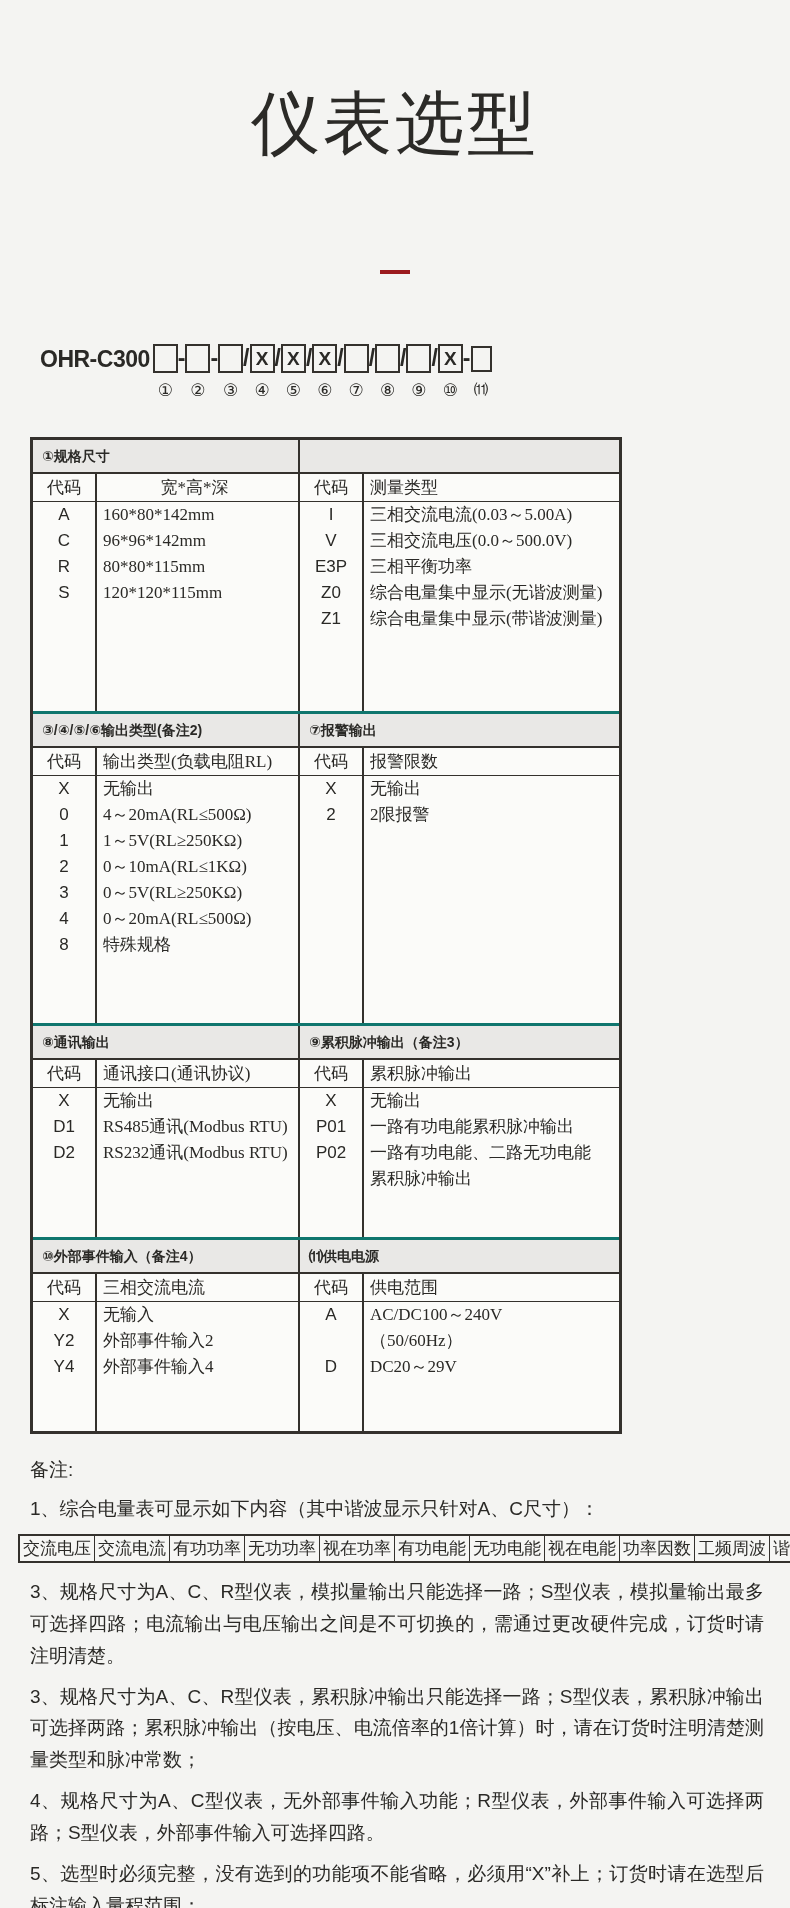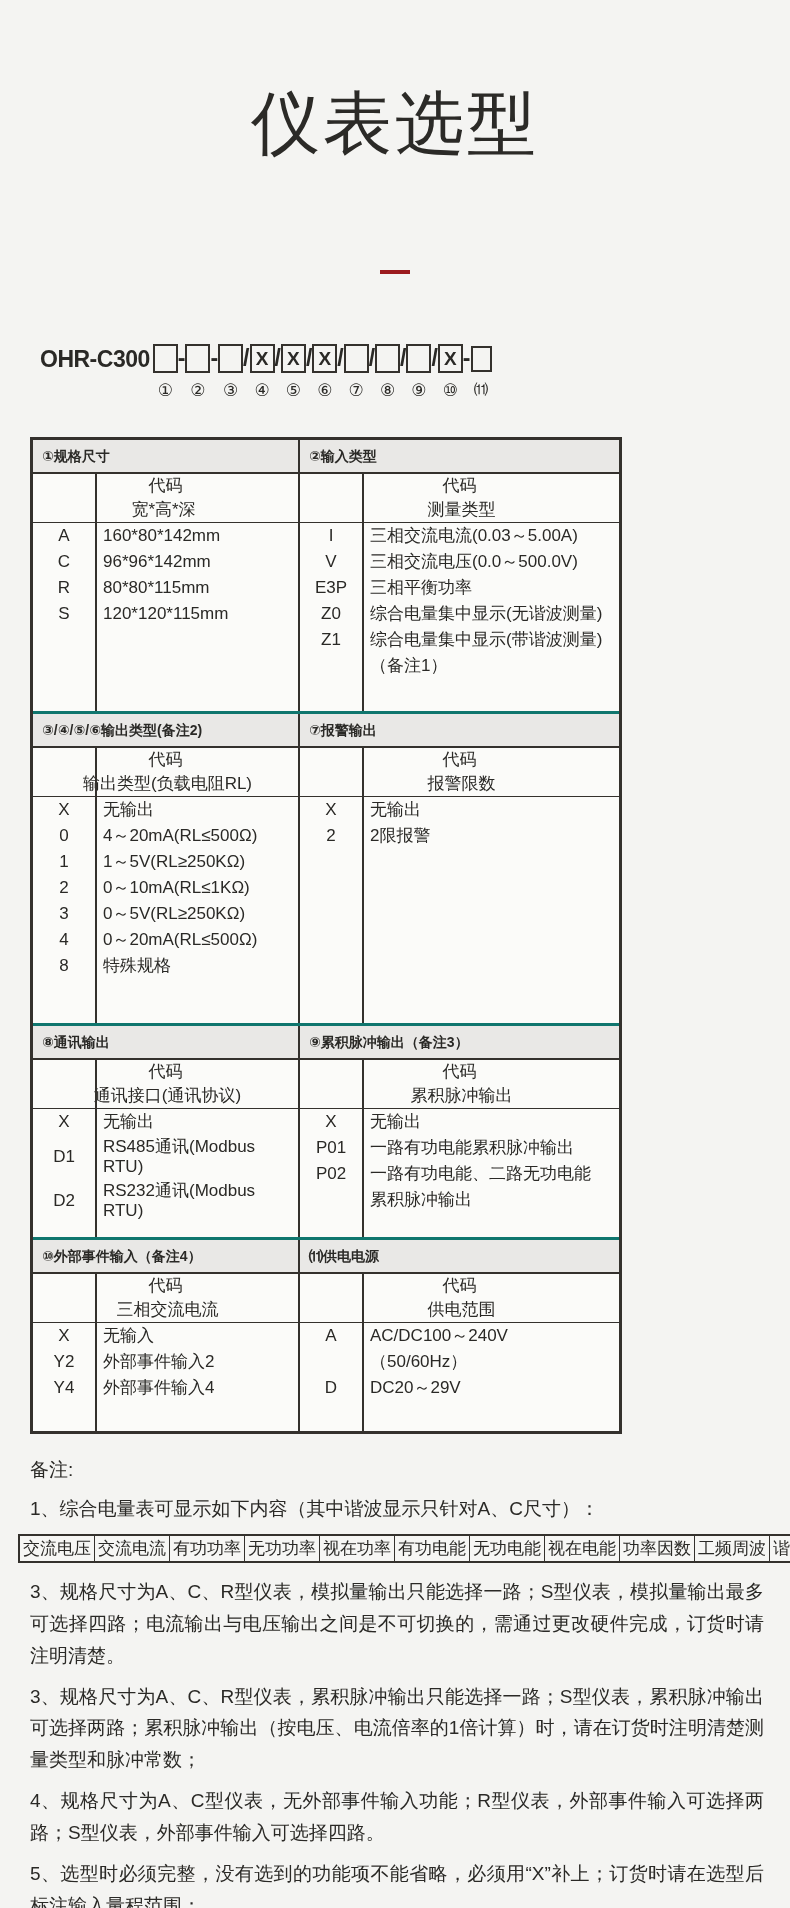--- a/index.html
+++ b/index.html
@@ -43,23 +43,23 @@
   .band-body{display:flex;align-items:stretch;}
   .half{position:relative;}
   .half::before{content:"";position:absolute;left:62px;top:0;bottom:0;width:1.5px;background:#34312d;}
   .half.left{width:267px;border-right:2px solid #34312d;flex:none;}
   .half.right{flex:1;}
   .band-1 .band-body{min-height:237px;}
   .band-2 .band-body{min-height:275px;}
   .band-3 .band-body{min-height:177px;}
   .band-4 .band-body{min-height:157px;}
   .subrow,.trow{display:flex;align-items:center;min-height:26px;font-size:17px;line-height:20px;}
-  .subrow{min-height:28px;border-bottom:1.5px solid #34312d;flex-direction:column;}
+  .subrow{min-height:28px;border-bottom:1.5px solid #34312d;}
   .ccell{width:62px;flex:none;text-align:center;padding:2px 2px;}
-  .dcell2{flex:1;text-align:left;padding:2px 4px 2px 8px;}
+  .dcell2{flex:1;text-align:left;padding:2px 4px 2px 8px;font-family:Liberation Serif, serif;}
   .band-1 .half.left .subrow .dcell2{text-align:center;padding-left:0;}
 
   
   .notes{margin:20px 26px 0 30px;font-size:19px;line-height:1.68;color:#2a2926;}
   .notes-label{margin-bottom:7px;}
   .note{margin-bottom:9px;text-align:justify;}
   .display-table{display:flex;width:max-content;border:2.5px solid #34312d;margin:2px 0 13px -12px;background:#f6f6f4;}
   .display-cell{border-left:1.5px solid #34312d;padding:5px 3px;font-size:17px;line-height:15px;white-space:nowrap;}
   .display-cell:first-child{border-left:none;}
 </style>
@@ -126,21 +126,20 @@
       <div class="box"></div>
       <div class="seg-label">⑾</div>
     </div>
   </div>
 
 <div class="maintable">
 
 <div class="band band-1">
       <div class="band-headers">
         <div class="sec-header left">①规格尺寸</div>
-        <div class="sec-header right">②输入类型</div>
       </div>
       <div class="band-body">
         <div class="half left">
           <div class="subrow">
             <span class="ccell">代码</span>
             <span class="dcell2">宽*高*深</span>
           </div>
           <div class="trow">
             <span class="ccell">A</span>
             <span class="dcell2">160*80*142mm</span>
@@ -175,24 +174,20 @@
             <span class="ccell">E3P</span>
             <span class="dcell2">三相平衡功率</span>
           </div>
           <div class="trow">
             <span class="ccell">Z0</span>
             <span class="dcell2">综合电量集中显示(无谐波测量)</span>
           </div>
           <div class="trow">
             <span class="ccell">Z1</span>
             <span class="dcell2">综合电量集中显示(带谐波测量)</span>
-          </div>
-          <div class="trow">
-            <span class="ccell"></span>
-            <span class="dcell2">（备注1）</span>
           </div>
         </div>
       </div>
     </div>
     <div class="band band-2">
       <div class="band-headers">
         <div class="sec-header left">③/④/⑤/⑥输出类型(备注2)</div>
         <div class="sec-header right">⑦报警输出</div>
       </div>
       <div class="band-body">

